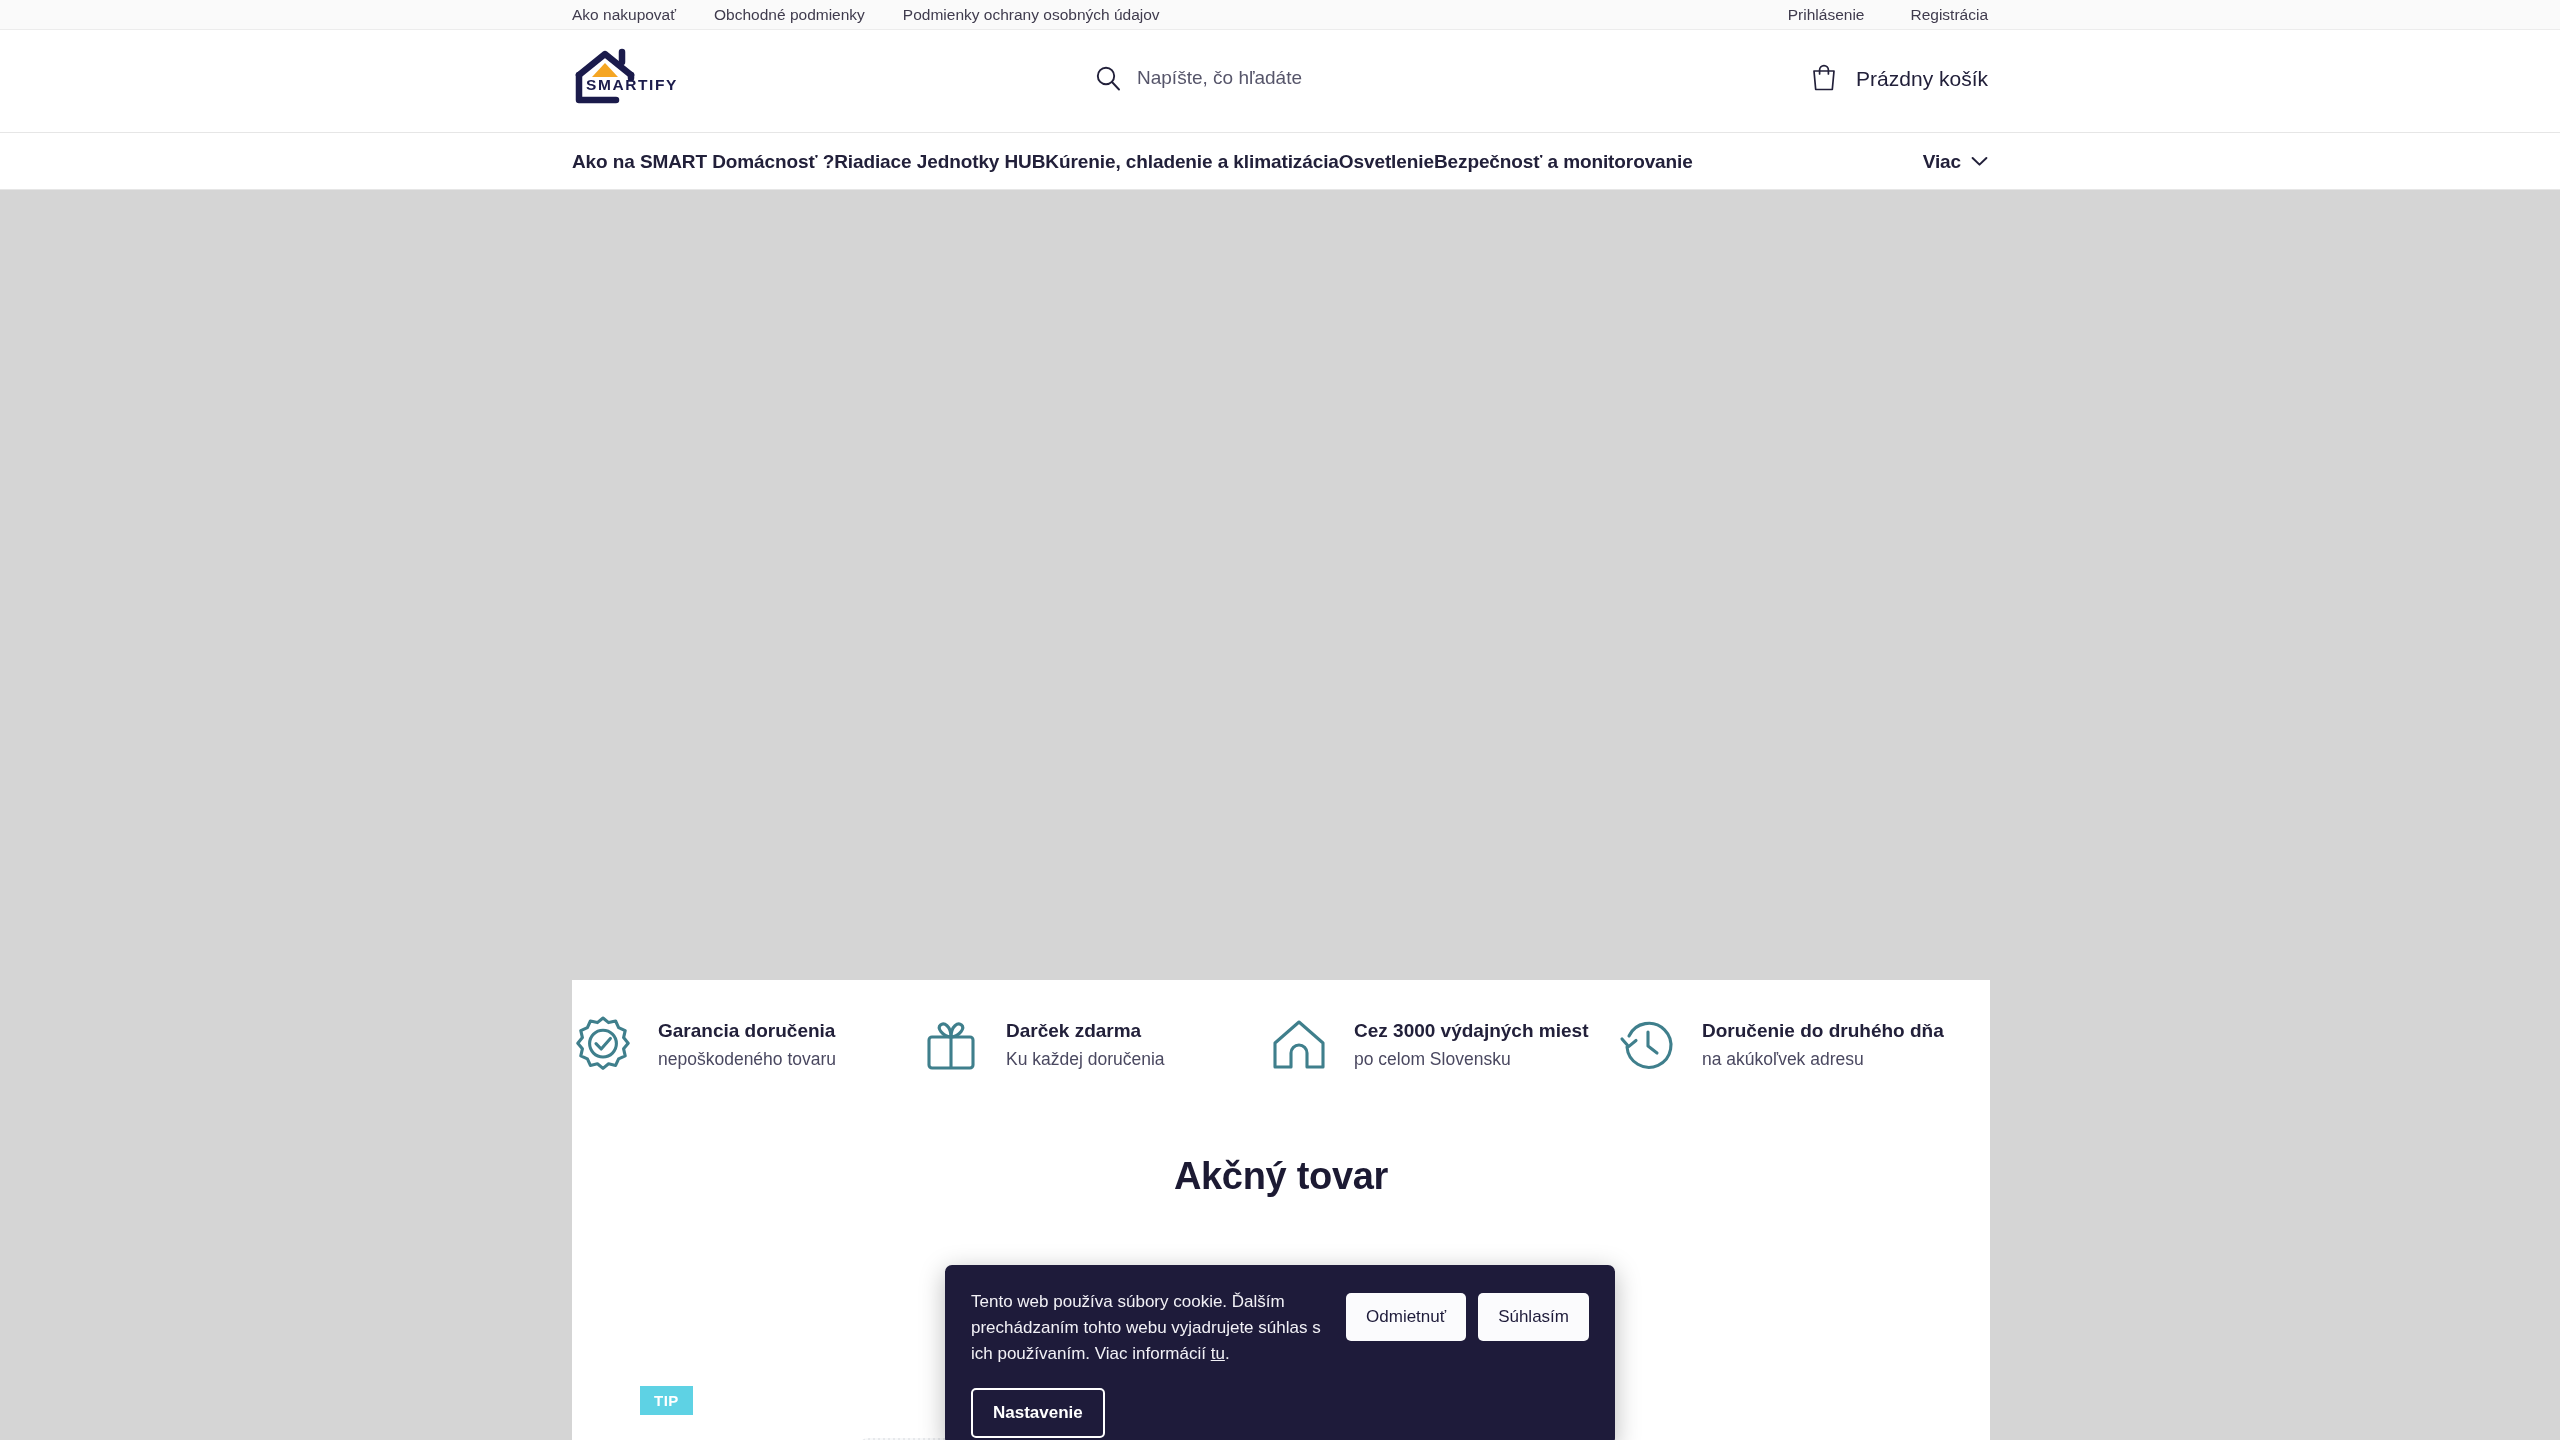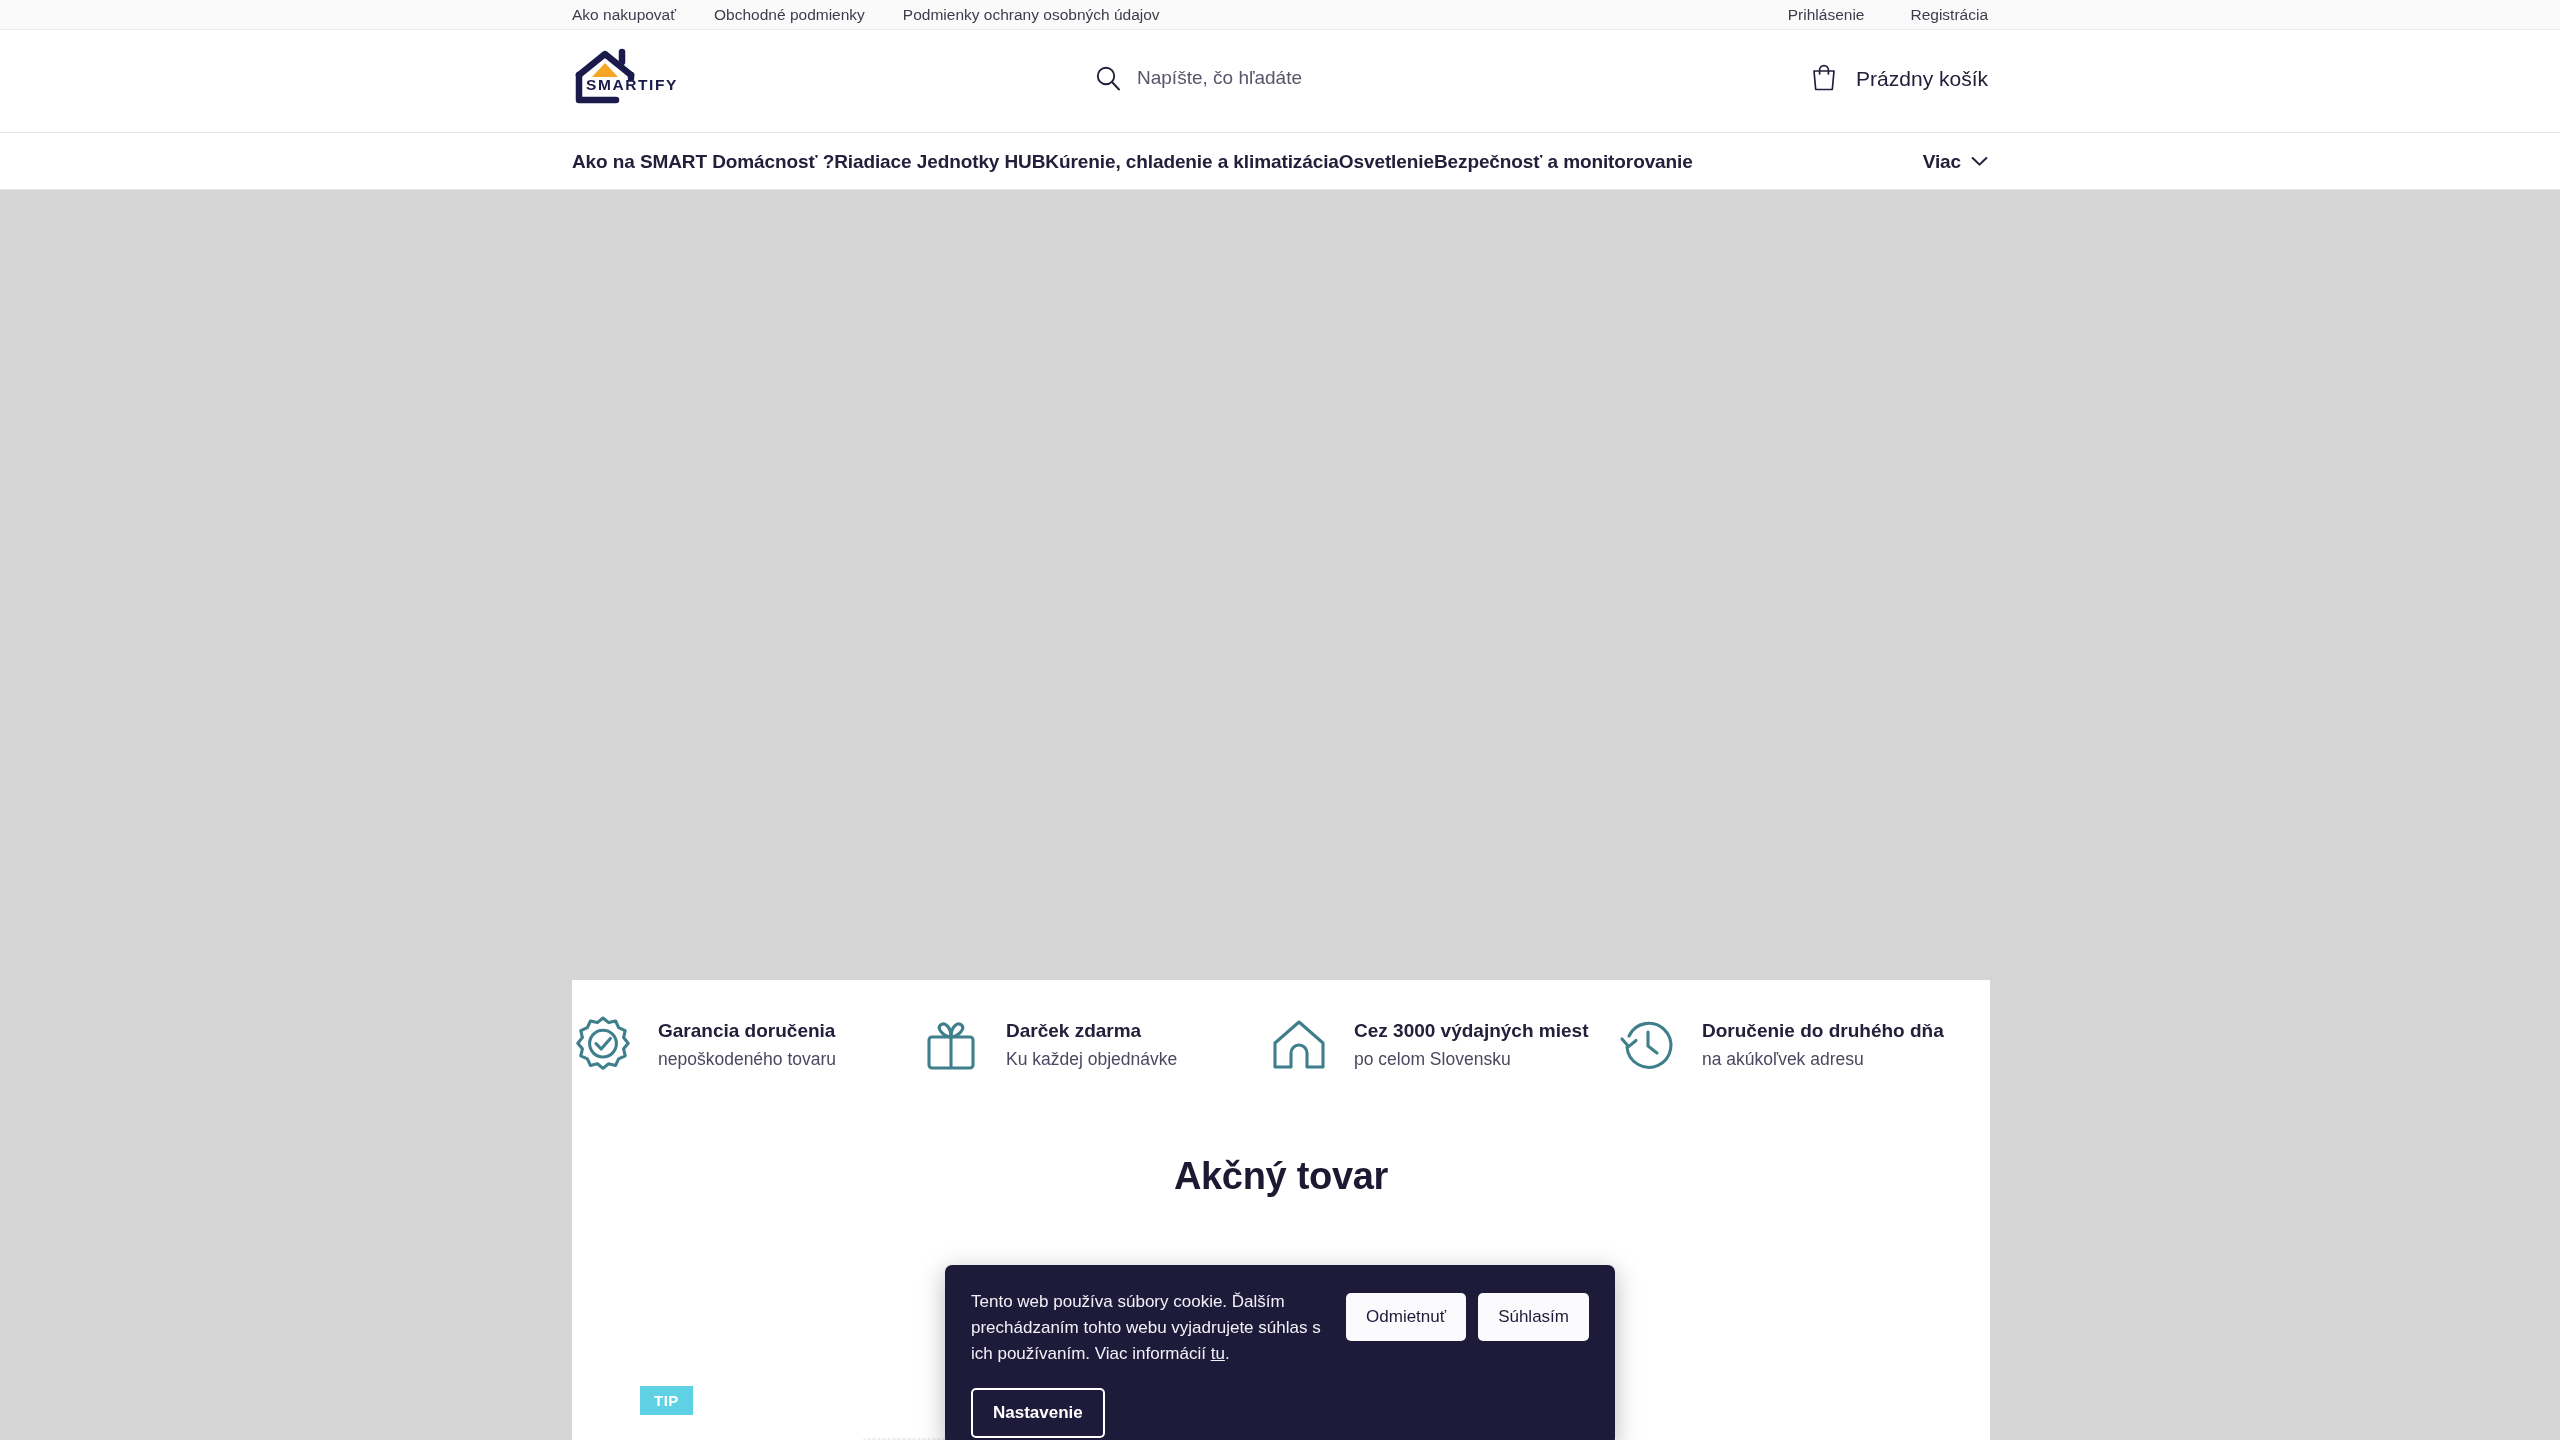--- a/index.html
+++ b/index.html
@@ -355,21 +355,21 @@
       <span class="benefit-icon">
         <svg viewBox="0 0 62 62" xmlns="http://www.w3.org/2000/svg">
           <rect x="9" y="23" width="44" height="31" rx="3" fill="none" stroke="#3f7f8c" stroke-width="3.1"></rect>
           <line x1="31" y1="23" x2="31" y2="54" stroke="#3f7f8c" stroke-width="3.1"></line>
           <path d="M31 23 C31 12 24 8 20.5 11 C17 14 22 22 31 23 Z" fill="none" stroke="#3f7f8c" stroke-width="3.1" stroke-linejoin="round"></path>
           <path d="M31 23 C31 12 38 8 41.5 11 C45 14 40 22 31 23 Z" fill="none" stroke="#3f7f8c" stroke-width="3.1" stroke-linejoin="round"></path>
         </svg>
       </span>
       <span class="benefit-text">
         <span class="benefit-title">Darček zdarma</span>
-        <span class="benefit-sub">Ku každej objednávke</span>
+        <span class="benefit-sub">Ku každej doručenia</span>
       </span>
     </div>
 
     <div class="benefit">
       <span class="benefit-icon">
         <svg viewBox="0 0 62 62" xmlns="http://www.w3.org/2000/svg">
           <path d="M7 29 L31 8 L55 29 L55 53 L39 53 L39 39 a8 8 0 0 0 -16 0 L23 53 L7 53 Z" fill="none" stroke="#3f7f8c" stroke-width="3.1" stroke-linejoin="round" stroke-linecap="round"></path>
         </svg>
       </span>
       <span class="benefit-text">

